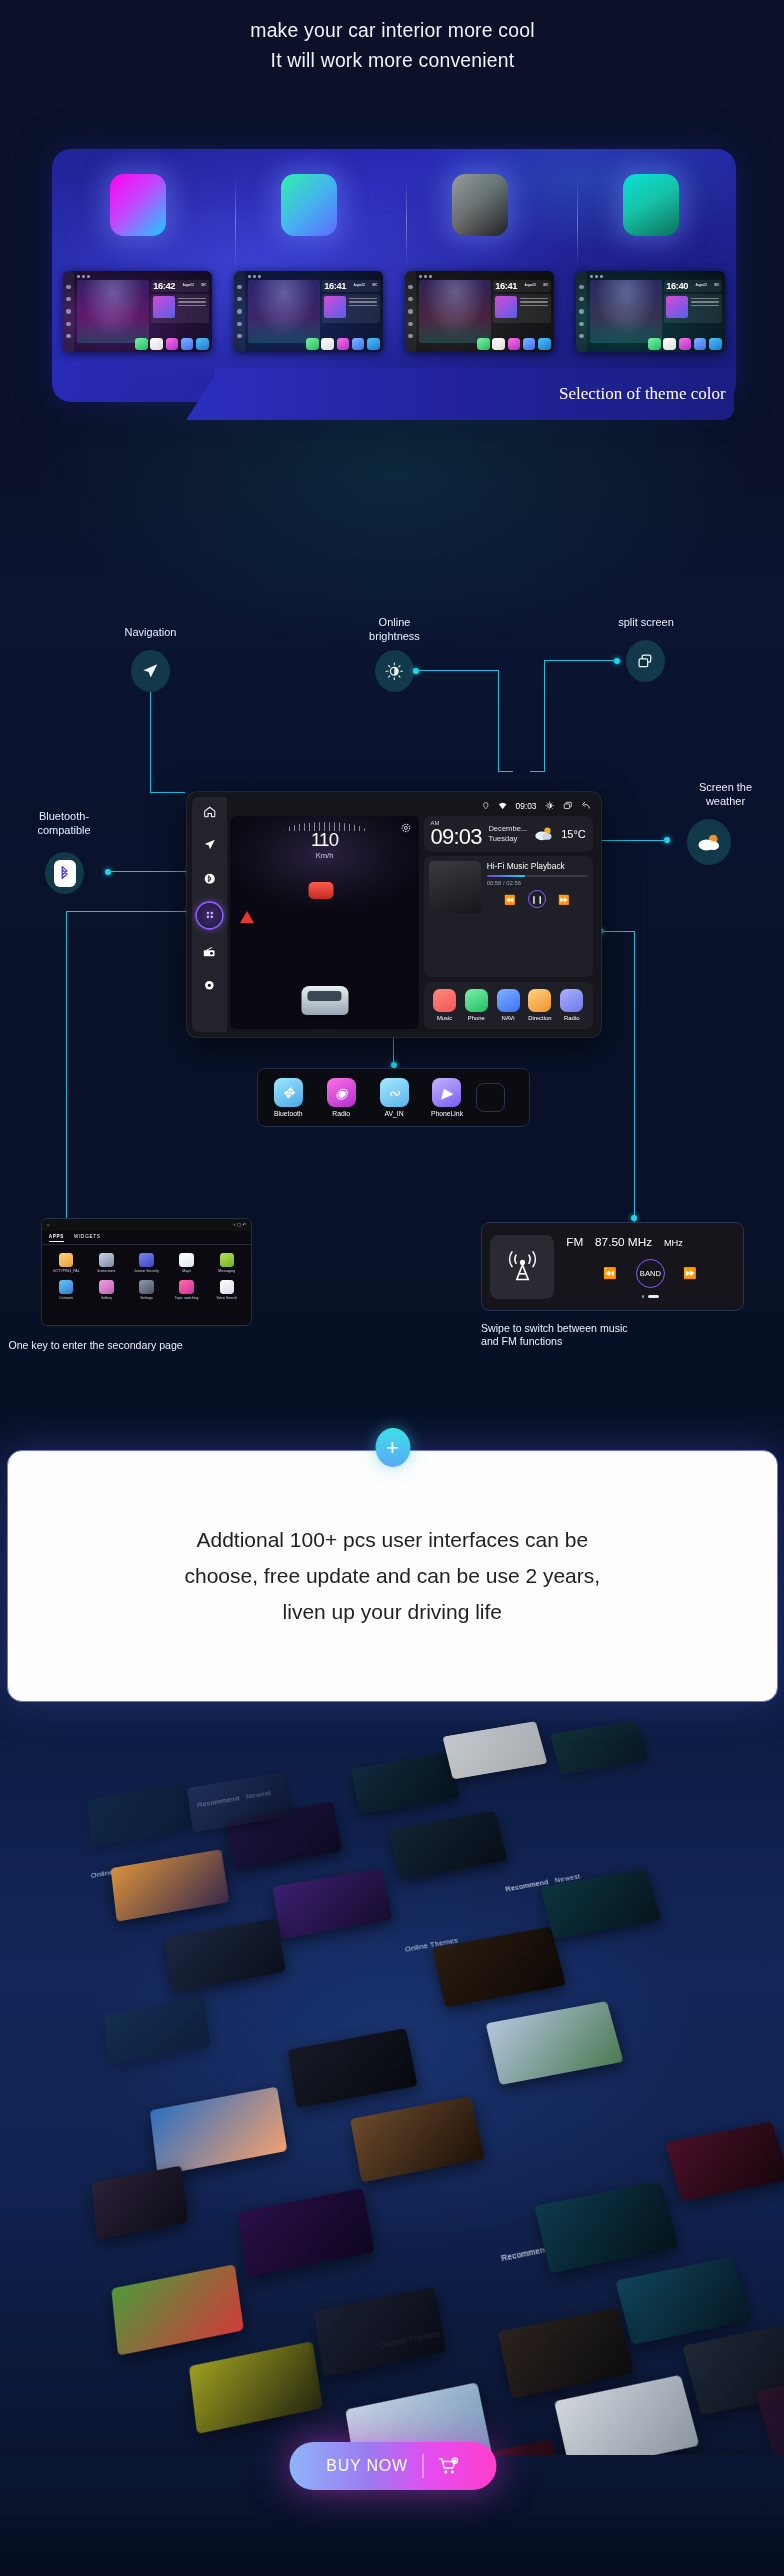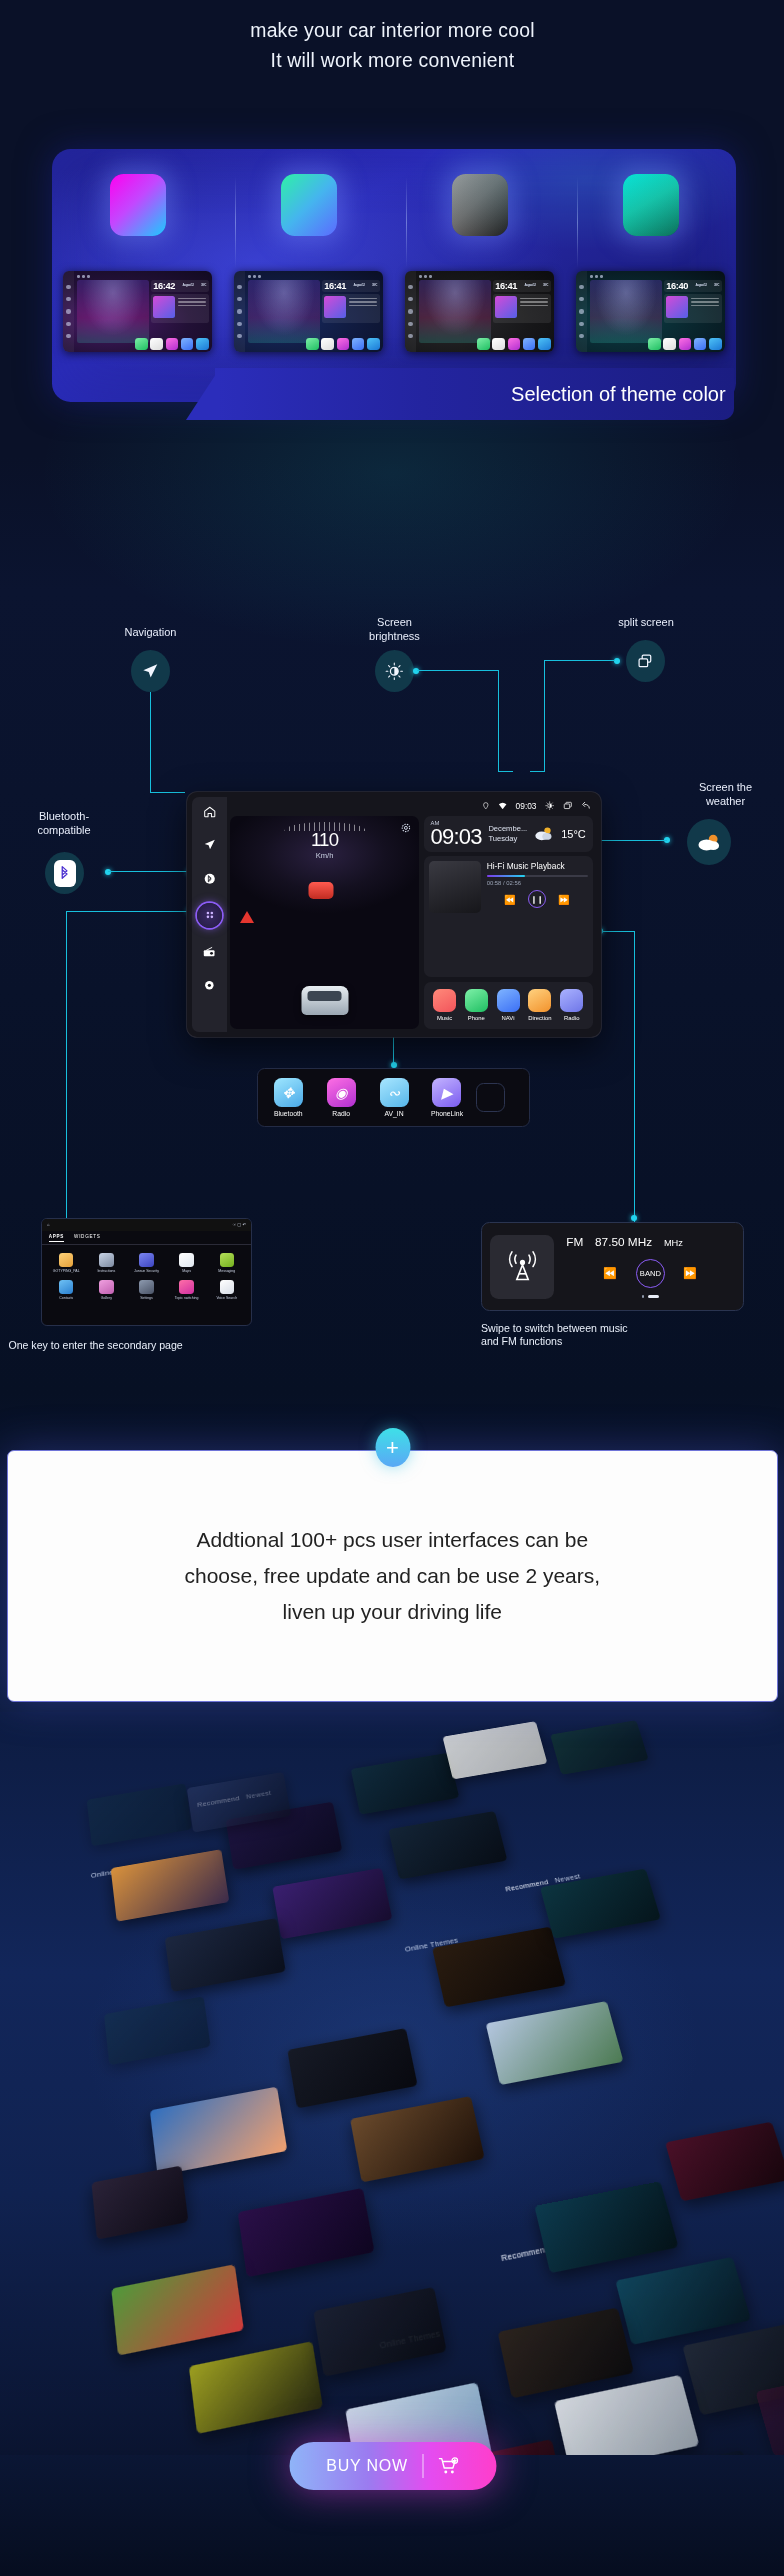--- a/index.html
+++ b/index.html
@@ -102,23 +102,24 @@
   .mini-lines{flex:1;display:flex;flex-direction:column;gap:1.7px;padding-top:1.7px;}
   .mini-lines i{height:1.7px;background:rgba(255,255,255,.4);border-radius:1.7px;display:block;}
   .mini-apps{ position:absolute; left:3.4px; right:3.4px; bottom:1.7px; display:flex; gap:2.5px; justify-content:flex-end;}
   .mini-apps i{ width:12.7px;height:12.7px;border-radius:3.4px; display:block;}
 
   .bubble {
     position: absolute; left: 215px; top: 368px;
     width: 519px; height: 52px;
     background: linear-gradient(90deg, #2b2dbb 0%, #23249f 40%, #1b1d82 100%);
     border-radius: 0 0 11.8px 0;
-    color: #fff; font-size: 20px;
+    color: #fff; font-size: 17px;
     display: flex; align-items: center; justify-content: flex-end;
     padding-right: 8.4px;
+    font-family: Liberation Serif, serif;
   }
   .bubble::before{
     content:""; position:absolute; left:-29px; top:0; width:34px; height:52px;
     background: linear-gradient(90deg,#2b2dbb,#2b2dbb);
     clip-path: polygon(100% 0, 100% 100%, 0 100%);
   }
 
   
   .feat-label {
     position: absolute; color: #e9eefb; font-size: 11px; line-height: 13.5px;
@@ -285,21 +286,21 @@
   .plus-badge {
     position: absolute; left: 50%; top: 1428px; transform: translateX(-50%);
     width: 35px; height: 39px; border-radius: 50%;
     background: linear-gradient(180deg,#3ee0e8,#5aa8f5);
     display: flex; align-items: center; justify-content: center;
     color: #fff; font-size: 22px; font-weight: 300; z-index: 4;
     box-shadow: 0 0 15px rgba(60,200,230,.5);
   }
   .white-card {
     position: absolute; left: 6.8px; top: 1450px; width: 771px; height: 252px;
-    background: #fdfdfd; border-radius: 7px; border: 1.7px solid #6f74d8;
+    background: #fdfdfd; border-radius: 15px; border: 1.7px solid #6f74d8;
     display: flex; align-items: center; justify-content: center; text-align: center;
     z-index: 3;
     box-shadow: 0 0 42px rgba(80,90,220,.35);
   }
   .white-card p { color: #222; font-size: 21px; line-height: 36px; font-weight: 400; padding: 0 34px; }
 
   
   .gallery {
     position: absolute; left: 0; top: 1712px; width: 785px; height: 743px;
     overflow: hidden;
@@ -531,21 +532,21 @@
   <div class="feat-label" style="left:100px; top:626px; width:101px;">Navigation</div>
   <div class="feat-circle" style="left:131px; top:650px;">
     <svg width="18.6" height="18.6" viewBox="0 0 24 24">
       <path d="M21 3L3 10.5l7 2.5 2.5 7L21 3z" fill="#f2f6ff"></path>
     </svg>
   </div>
   <div class="line v" style="left:150px; top:692px; height:100px;"></div>
   <div class="line h" style="left:150px; top:792px; width:35px;"></div>
 
   <div class="feat-label" style="left:348px; top:616px; width:93px;">
-    <div>Screen</div>
+    <div>Online</div>
     <div>brightness</div>
   </div>
   <div class="feat-circle" style="left:375px; top:650px;">
     <svg width="18.6" height="18.6" viewBox="0 0 24 24">
       <circle cx="12" cy="12" r="5" fill="none" stroke="#f2f6ff" stroke-width="1.6"></circle>
       <path d="M12 7a5 5 0 010 10z" fill="#f2f6ff"></path>
       <g stroke="#f2f6ff" stroke-width="1.4" stroke-linecap="round">
         <path d="M12 1.5v2.2M12 20.3v2.2M1.5 12h2.2M20.3 12h2.2M4.6 4.6l1.6 1.6M17.8 17.8l1.6 1.6M19.4 4.6l-1.6 1.6M6.2 17.8l-1.6 1.6"></path>
       </g>
     </svg>

